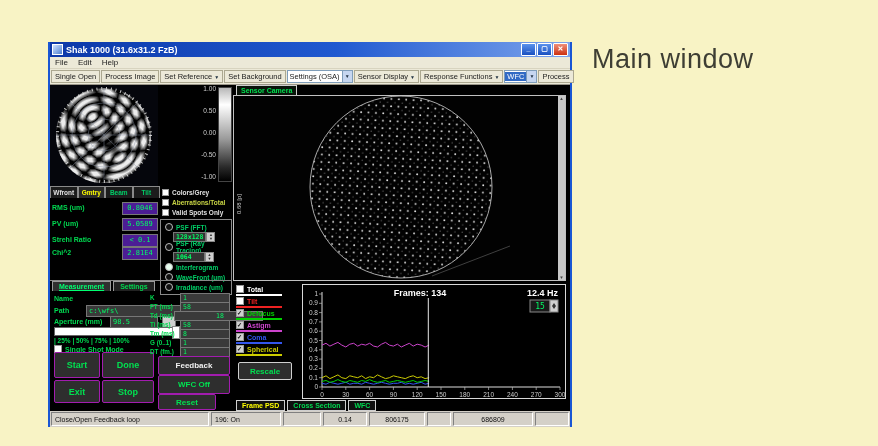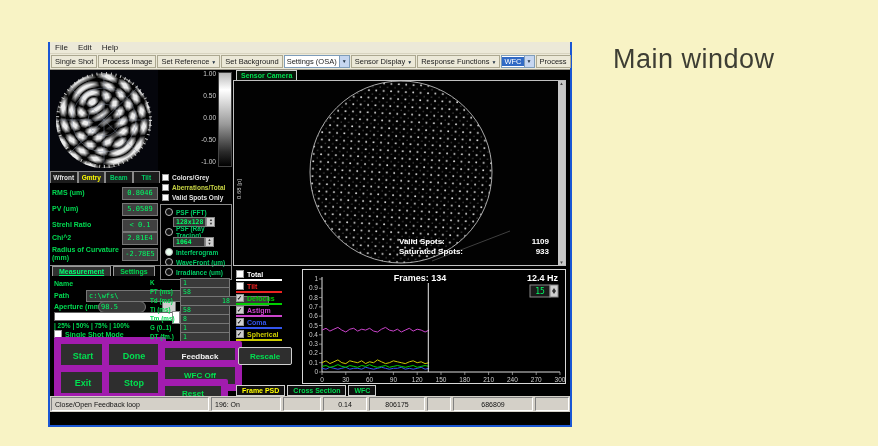--- a/index.html
+++ b/index.html
@@ -1,18 +1,18 @@
 <!DOCTYPE html>
 <html><head>
 <meta charset="utf-8">
 <style>
   html,body{margin:0;padding:0;}
   body{width:878px;height:446px;background:#f8f3c5;position:relative;overflow:hidden;
        font-family:"Liberation Sans",sans-serif;-webkit-font-smoothing:antialiased;}
-  .caption{position:absolute;left:592px;top:44px;font-size:27px;letter-spacing:.5px;color:#3e3e34;margin-left:21px;}
+  .caption{position:absolute;left:592px;top:44px;font-size:27px;letter-spacing:.5px;color:#3e3e34;}
   
   .window{position:absolute;left:48px;top:42px;width:520px;height:383px;
           border:2px solid #1a56d4;border-top:none;background:#000;box-sizing:content-box;}
   .titlebar{height:15px;background:linear-gradient(90deg,#0c38a8,#2059d0 55%,#7ba3ec);
             display:flex;align-items:center;padding:0 2px;color:#fff;font-size:9px;font-weight:bold;}
   .appicon{width:9px;height:9px;background:linear-gradient(135deg,#cfe2ff,#4d7fd0);border:1px solid #fff;margin-right:3px;flex:0 0 auto;}
   .titlebar .spacer{flex:1;}
   .wbtn{width:13px;height:11px;margin-left:1px;border:1px solid #fff;border-radius:1px;
         background:linear-gradient(#5a92ec,#1a50c0);color:#fff;font-size:7px;line-height:9px;text-align:center;}
   .wbtn.close{background:linear-gradient(#f0907a,#cc3010);}
@@ -45,21 +45,21 @@
   
   .wftabs{position:absolute;left:0;top:101px;width:110px;height:12px;display:flex;}
   .wftab{flex:1;border:1px solid #8a8a8a;border-bottom:none;background:#1c1c1c;color:#00cc66;
          font-size:6.5px;font-weight:bold;text-align:center;line-height:11px;}
   .wftab.first{color:#e0e0e0;}
   .wftab.active{color:#ffff00;background:#2a2a2a;}
   
   .readouts{position:absolute;left:0;top:114px;width:110px;height:80px;}
   .ro-row{position:absolute;left:2px;width:106px;display:flex;align-items:center;}
   .ro-lab{color:#00d850;font-weight:bold;font-size:7px;flex:1;line-height:8px;}
-  .ro-val{width:34px;height:11px;background:#404040;border:1px solid #777;color:#00ff66;
+  .ro-val{width:34px;height:11px;background:#4c1d95;border:1px solid #777;color:#00ff66;
           font-family:"DejaVu Sans Mono",monospace;font-size:7px;text-align:center;line-height:11px;flex:0 0 auto;}
   
   .opts{position:absolute;left:110px;top:102px;width:72px;height:92px;font-size:6.5px;font-weight:bold;}
   .opt-row{display:flex;align-items:center;gap:3px;height:10px;padding-left:2px;}
   .opt-row .chk{width:5px;height:5px;}
   .radiobox{border:1px solid #8a8a8a;margin-top:2px;padding:2px 0 2px 2px;}
   .rad{width:6px;height:6px;border-radius:50%;border:1px solid #bbb;background:#111;flex:0 0 auto;}
   .rad.on{background:#e8fff0;}
   .spin{display:flex;align-items:center;margin:0 0 1px 10px;height:9px;}
   .spin .sval{background:#333;border:1px solid #777;color:#00ff66;font-family:"DejaVu Sans Mono",monospace;
@@ -72,21 +72,21 @@
         font-size:7px;padding:1px 6px;}
   .mtab.active{background:#303030;color:#00ff70;text-decoration:underline;}
   .flab{position:absolute;color:#00d850;font-weight:bold;font-size:7px;}
   .finp{position:absolute;background:#3a3a3a;border:1px solid #777;color:#00ff66;
         font-family:"DejaVu Sans Mono",monospace;font-size:7px;line-height:10px;padding:0 2px;}
   .slider{position:absolute;left:4px;top:46px;width:124px;height:7px;background:#fff;border:1px solid #666;}
   .thumb{position:absolute;right:-1px;top:-2px;width:6px;height:11px;background:#fff;border:1px solid #888;}
   .scaletxt{position:absolute;left:4px;top:56px;color:#00d850;font-weight:bold;font-size:6.5px;}
   .sshot{position:absolute;left:4px;top:64px;display:flex;align-items:center;gap:3px;
          color:#00d850;font-weight:bold;font-size:7px;}
-  .gbtn{position:absolute;background:#2e2e2e;border:7px solid #a21caf;border-radius:2px;color:#00e050;
+  .gbtn{position:absolute;background:#2e2e2e;border:1px solid #a21caf;border-radius:2px;color:#00e050;
         font-weight:bold;font-size:8px;display:flex;align-items:center;justify-content:center;font-family:"Liberation Sans",sans-serif;}
   .gbtn.white{color:#f0f0f0;}
   .prow-lab{position:absolute;color:#00d850;font-weight:bold;font-size:6.3px;}
   .prow-val{position:absolute;background:#3a3a3a;border:1px solid #777;color:#00ff66;
             font-family:"DejaVu Sans Mono",monospace;font-size:6.5px;line-height:8px;padding:0 2px;}
   
   .senstab{position:absolute;left:186px;top:0;border:1px solid #cfcfcf;background:#0a140a;color:#00e050;
            font-weight:bold;font-size:7px;padding:1px 4px;}
   .camera{position:absolute;left:183px;top:10px;width:333px;height:186px;background:#020202;border:1px solid #c0c0c0;box-sizing:border-box;}
   .camscale{position:absolute;left:2px;top:118px;color:#cfcfcf;font-size:6px;transform:rotate(-90deg);transform-origin:left top;}
@@ -105,28 +105,36 @@
   .btab{border:1px solid #cfcfcf;background:#101010;color:#00d850;font-weight:bold;font-size:7px;padding:1px 5px;}
   .btab.active{color:#ffff00;}
   
   .statusbar{height:14px;background:#d4d0c8;display:flex;align-items:stretch;padding:1px;gap:2px;font-size:7px;color:#111;}
   .scell{border:1px solid;border-color:#808080 #fff #fff #808080;display:flex;align-items:center;padding:0 3px;overflow:hidden;white-space:nowrap;}
 </style>
 </head>
 <body>
 
 <div class="window">
+  <div class="titlebar">
+    <div class="appicon"></div>
+    <span>Shak 1000 (31.6x31.2 FzB)</span>
+    <span class="spacer"></span>
+    <div class="wbtn">_</div>
+    <div class="wbtn">▢</div>
+    <div class="wbtn close">✕</div>
+  </div>
   <div class="menubar" id="menubar">
       <span class="menuitem">File</span>
       <span class="menuitem">Edit</span>
       <span class="menuitem">Help</span>
     </div>
   <div class="toolbar" id="toolbar">
       <div class="tbtn">
-        <span>Single Shot</span>
+        <span>Single Open</span>
       </div>
       <div class="tbtn">
         <span>Process Image</span>
       </div>
       <div class="tbtn">
         <span>Set Reference</span>
         <span class="arr">▼</span>
       </div>
       <div class="tbtn">
         <span>Set Background</span>
@@ -204,24 +212,20 @@
           <span class="ro-val">5.0589</span>
         </div>
         <div class="ro-row" style="top: 34px; height: 14px;">
           <span class="ro-lab">Strehl Ratio</span>
           <span class="ro-val">&lt; 0.1</span>
         </div>
         <div class="ro-row" style="top: 48px; height: 12px;">
           <span class="ro-lab">Chi^2</span>
           <span class="ro-val">2.81E4</span>
         </div>
-        <div class="ro-row" style="top: 60px; height: 20px;">
-          <span class="ro-lab">Radius of Curvature (mm)</span>
-          <span class="ro-val">-2.78E5</span>
-        </div>
       </div>
     <div class="opts" id="opts">
         <div class="opt-row">
           <span class="chk"></span>
           <span style="color: rgb(224, 224, 224);">Colors/Grey</span>
         </div>
         <div class="opt-row">
           <span class="chk"></span>
           <span style="color: rgb(200, 212, 68);">Aberrations/Total</span>
         </div>
@@ -264,21 +268,21 @@
     <div class="meas">
       <div class="mtabs" id="mtabs">
           <div class="mtab active">Measurement</div>
           <div class="mtab">Settings</div>
         </div>
       <span class="flab" style="left:4px;top:14px;">Name</span>
       <div class="finp" style="left:36px;top:24px;width:90px;height:10px;">WFS</div>
       <span class="flab" style="left:4px;top:26px;">Path</span>
       <div class="finp" style="left:36px;top:24px;width:90px;height:10px;">c:\wfs\</div>
       <span class="flab" style="left:4px;top:37px;">Aperture (mm)</span>
-      <div class="finp" style="left:48px;top:35px;width:42px;height:10px;border-radius:6px;">98.5</div>
+      <div class="finp" style="left:60px;top:35px;width:42px;height:10px;">98.5</div>
       <div class="finp" style="left:112px;top:35px;width:8px;height:10px;background:#cfcfcf;"></div>
       <div class="slider">
         <div class="thumb"></div>
       </div>
       <div class="scaletxt">| 25%  | 50%  | 75%  | 100%</div>
       <div class="sshot">
         <span class="chk"></span>
         <span>Single Shot Mode</span>
       </div>
       <div id="measbtns">
@@ -286,21 +290,21 @@
           <div class="gbtn" style="left: 52px; top: 71px; width: 50px; height: 24px; font-size: 9px;">Done</div>
           <div class="gbtn" style="left: 4px; top: 99px; width: 44px; height: 21px; font-size: 9px;">Exit</div>
           <div class="gbtn" style="left: 52px; top: 99px; width: 50px; height: 21px; font-size: 9px;">Stop</div>
         </div>
       <div id="params">
           <span class="prow-lab" style="left: 100px; top: 13px;">K</span>
           <div class="prow-val" style="left: 130px; top: 12px; width: 44px; height: 8px;">1</div>
           <span class="prow-lab" style="left: 100px; top: 22px;">FT (ms)</span>
           <div class="prow-val" style="left: 130px; top: 21px; width: 44px; height: 8px;">58</div>
           <span class="prow-lab" style="left: 100px; top: 31px;">Td (ms)</span>
-          <div class="prow-val" style="left: 130px; top: 30px; width: 44px; height: 8px; padding-left: 41px;">18</div>
+          <div class="prow-val" style="left: 124px; top: 30px; width: 44px; height: 8px; padding-left: 41px;">18</div>
           <span class="prow-lab" style="left: 100px; top: 40px;">Ti (ms)</span>
           <div class="prow-val" style="left: 130px; top: 39px; width: 44px; height: 8px;">58</div>
           <span class="prow-lab" style="left: 100px; top: 49px;">Tm (ms)</span>
           <div class="prow-val" style="left: 130px; top: 48px; width: 44px; height: 8px;">8</div>
           <span class="prow-lab" style="left: 100px; top: 58px;">G (0..1)</span>
           <div class="prow-val" style="left: 130px; top: 57px; width: 44px; height: 8px;">1</div>
           <span class="prow-lab" style="left: 100px; top: 67px;">DT (fm.)</span>
           <div class="prow-val" style="left: 130px; top: 66px; width: 44px; height: 8px;">1</div>
         </div>
       <div class="gbtn white" style="left:108px;top:75px;width:70px;height:17px;">Feedback</div>
@@ -315,30 +319,20 @@
           <pattern id="dots" width="7.4" height="7.4" patternUnits="userSpaceOnUse" patternTransform="rotate(3)">
             <circle cx="2" cy="2" r="0.95" fill="#e2e2e2"></circle>
             <circle cx="5.7" cy="5.7" r="0.55" fill="#7a7a7a"></circle>
           </pattern>
         </defs>
         <circle cx="167" cy="91" r="91" fill="url(#dots)"></circle>
         <circle cx="167" cy="91" r="91" fill="none" stroke="#c4c4c4" stroke-width="1" opacity="0.85"></circle>
         <line x1="198" y1="180" x2="276" y2="150" stroke="#9a9a9a" stroke-width="0.8" opacity="0.5"></line>
       </svg>
       <span class="camscale">0.68 [p]</span>
-      <div class="spots-info">
-        <div class="row">
-            <span>Valid Spots:</span>
-          <span>1109</span>
-          </div>
-        <div class="row">
-            <span>Saturated Spots:</span>
-          <span>933</span>
-          </div>
-      </div>
       <div class="camsb">
           <span>▲</span>
           <span>▼</span>
         </div>
     </div>
 
     <div class="tleg" id="tleg">
         <div class="tleg-item">
           <div class="tleg-row">
             <span class="chk"></span>

